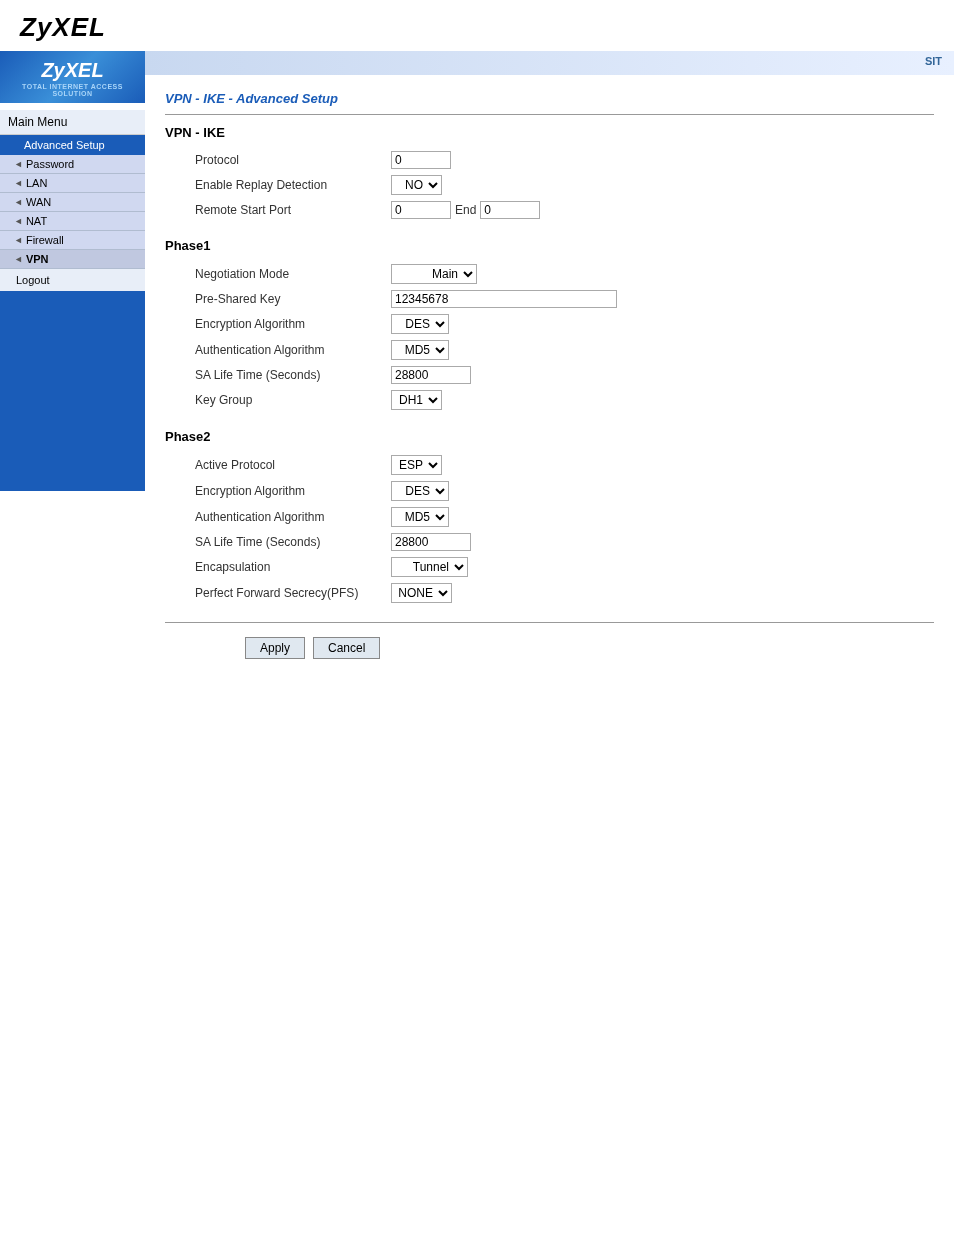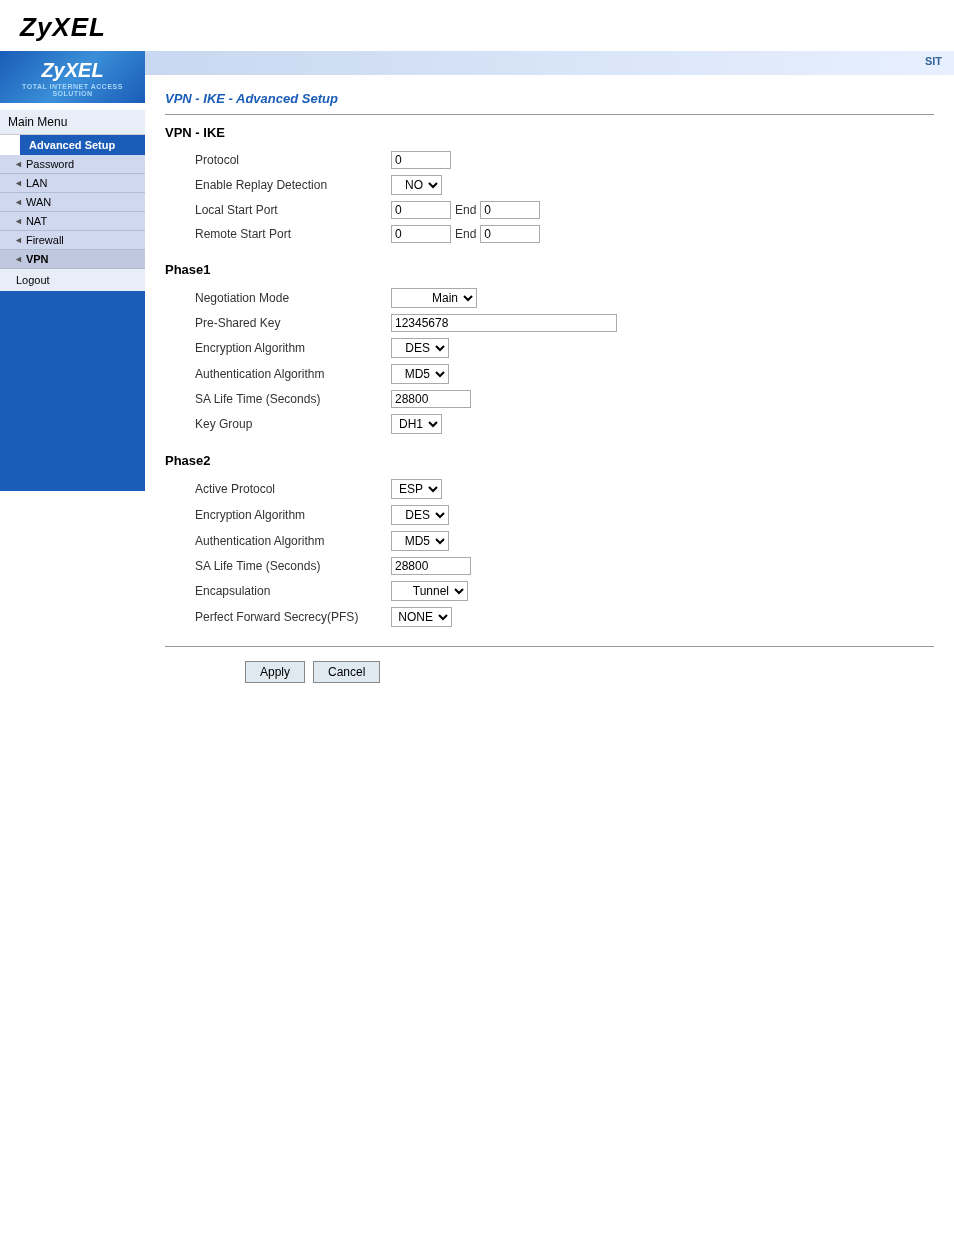--- a/index.html
+++ b/index.html
@@ -66,24 +66,23 @@
       background: #e8eef8;
       padding: 5px 8px;
       border-bottom: 1px solid #ccc;
       cursor: pointer;
       margin-top: 7px;
     }
 
     #sidebar-advanced-setup {
       background: #1a5cb8;
       color: #fff;
-      padding: 4px 9px;
+      padding: 4px 24px;
       font-size: 11px;
-      font-weight: bold;
-      margin-left: 20px;
+      font-weight: normal;
     }
 
     .sidebar-item {
       background: #d0d8f0;
       padding: 3px 8px 3px 14px;
       border-bottom: 1px solid #b0bcd0;
       cursor: pointer;
       font-size: 11px;
       color: #000;
       display: flex;
@@ -298,39 +297,29 @@
         <tr>
           <td>Enable Replay Detection</td>
           <td>
             <select>
               <option>NO</option>
               <option>YES</option>
             </select>
           </td>
         </tr>
         <tr>
-          <td>Local Start Port</td>
+          <td>Remote Start Port</td>
           <td>
             <div class="port-row">
               <input type="text" style="width: 60px;" value="0">
               <span class="end-label">End</span>
               <input type="text" style="width: 60px;" value="0">
             </div>
           </td>
         </tr>
-        <tr>
-          <td>Remote Start Port</td>
-          <td>
-            <div class="port-row">
-              <input type="text" style="width: 60px;" value="0">
-              <span class="end-label">End</span>
-              <input type="text" style="width: 60px;" value="0">
-            </div>
-          </td>
-        </tr>
       </tbody>
         </table>
 
       <div class="section-heading">Phase1</div>
 
       <table class="form-table">
         <tbody>
             <tr>
           <td>Negotiation Mode</td>
           <td>

